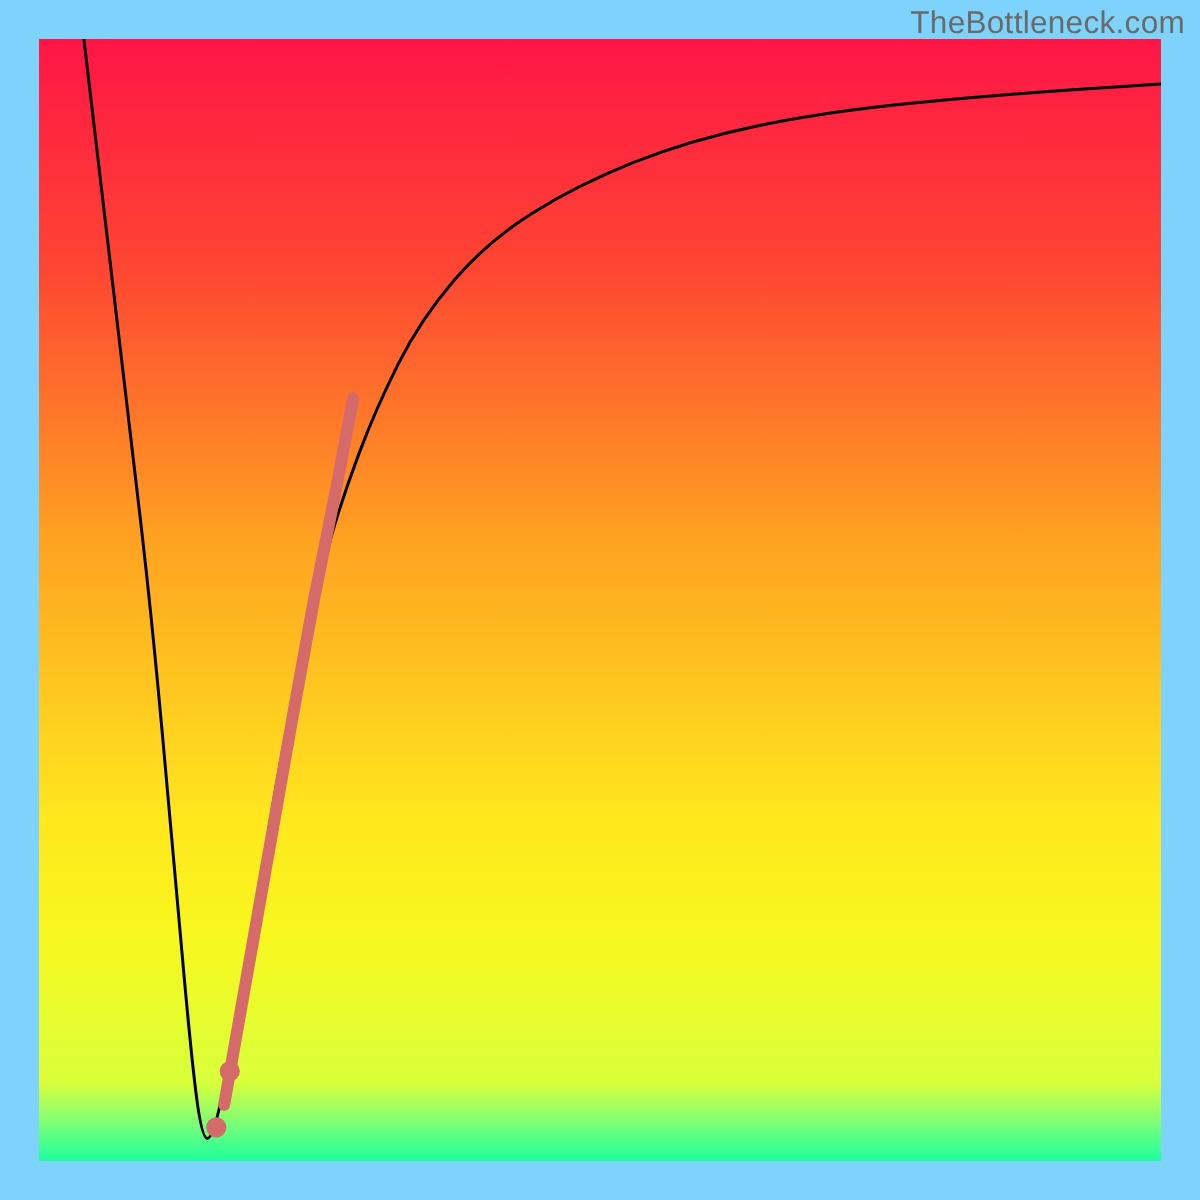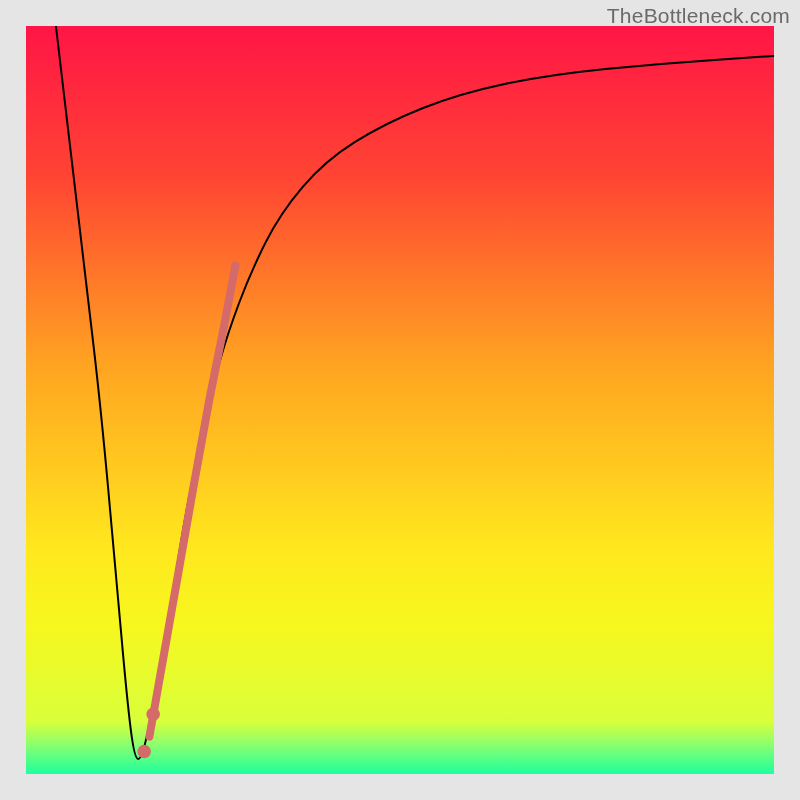--- a/index.html
+++ b/index.html
@@ -7,21 +7,21 @@
     padding: 0;
     width: 800px;
     height: 800px;
     overflow: hidden;
     background: #000;
     font-family: Arial, Helvetica, sans-serif;
   }
   .frame {
     position: absolute;
     inset: 0;
-    background: #e5e5e5;
+    background: #7dd3fc;
   }
   .plot-wrap {
     position: absolute;
     left: 26px;
     top: 26px;
     width: 748px;
     height: 748px;
   }
   .plot-bg {
     position: absolute;

